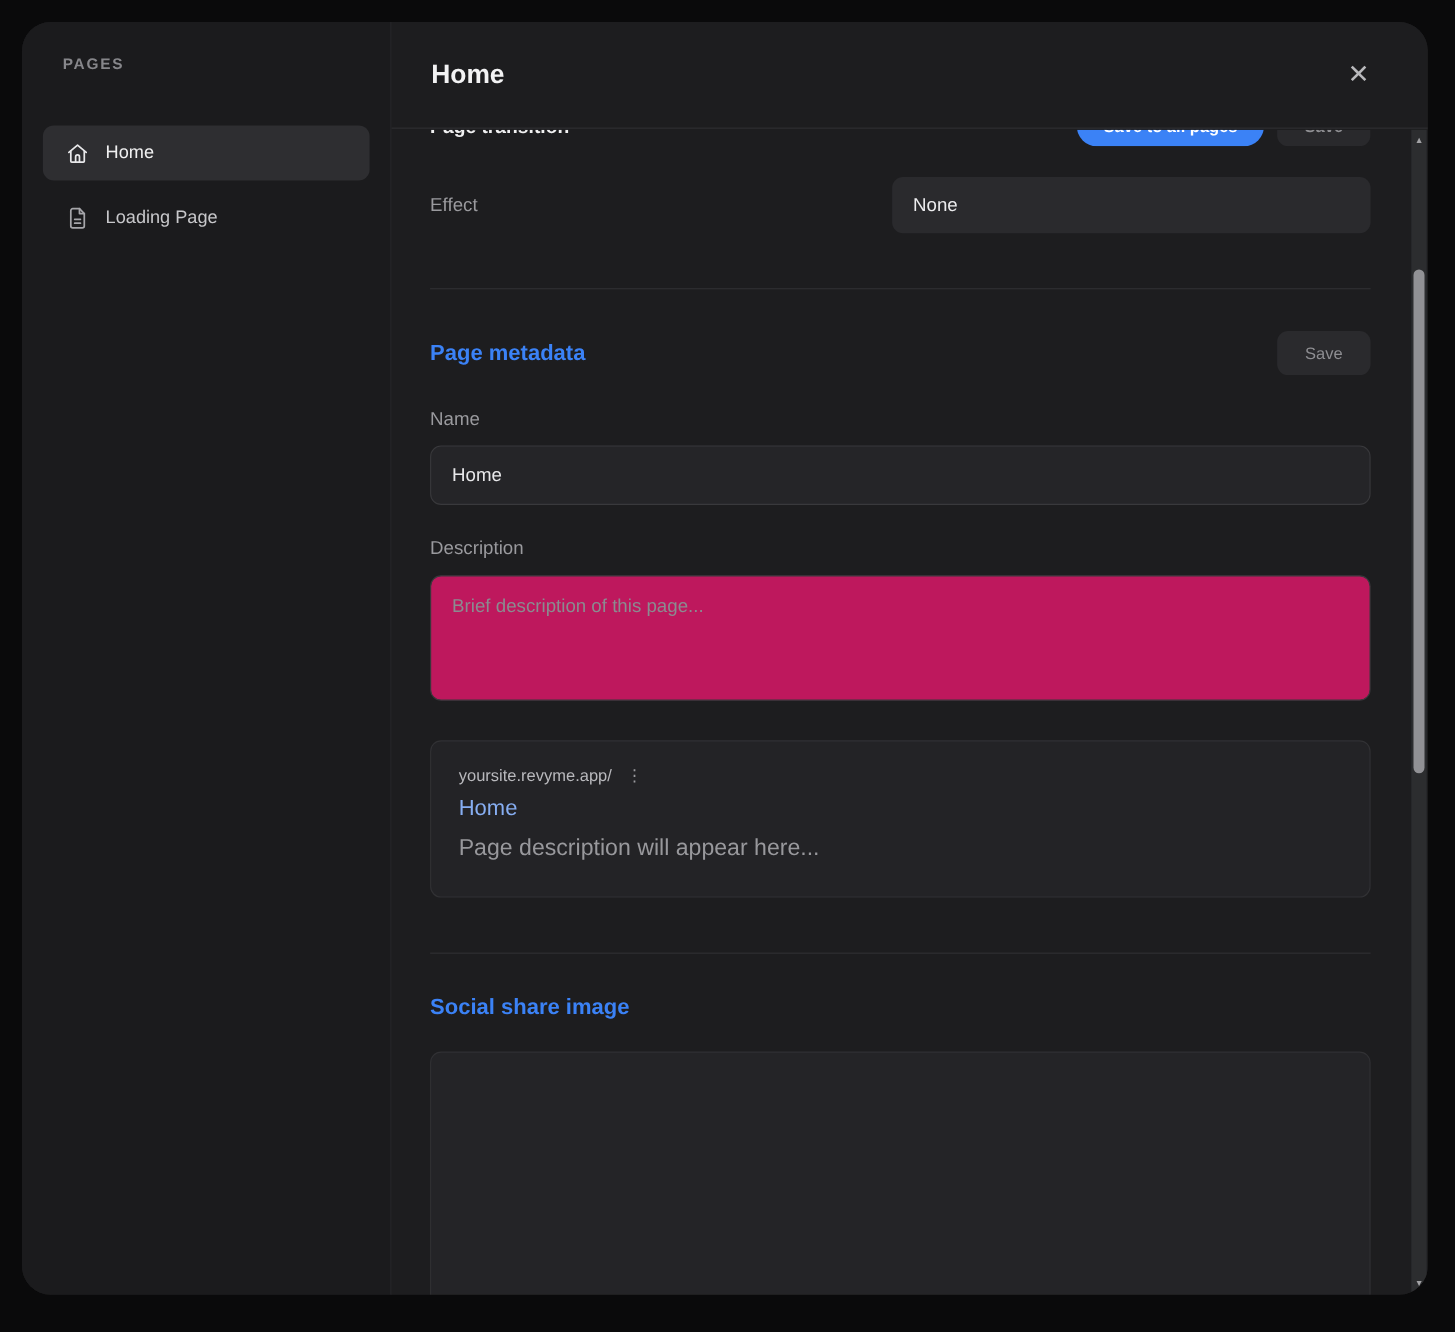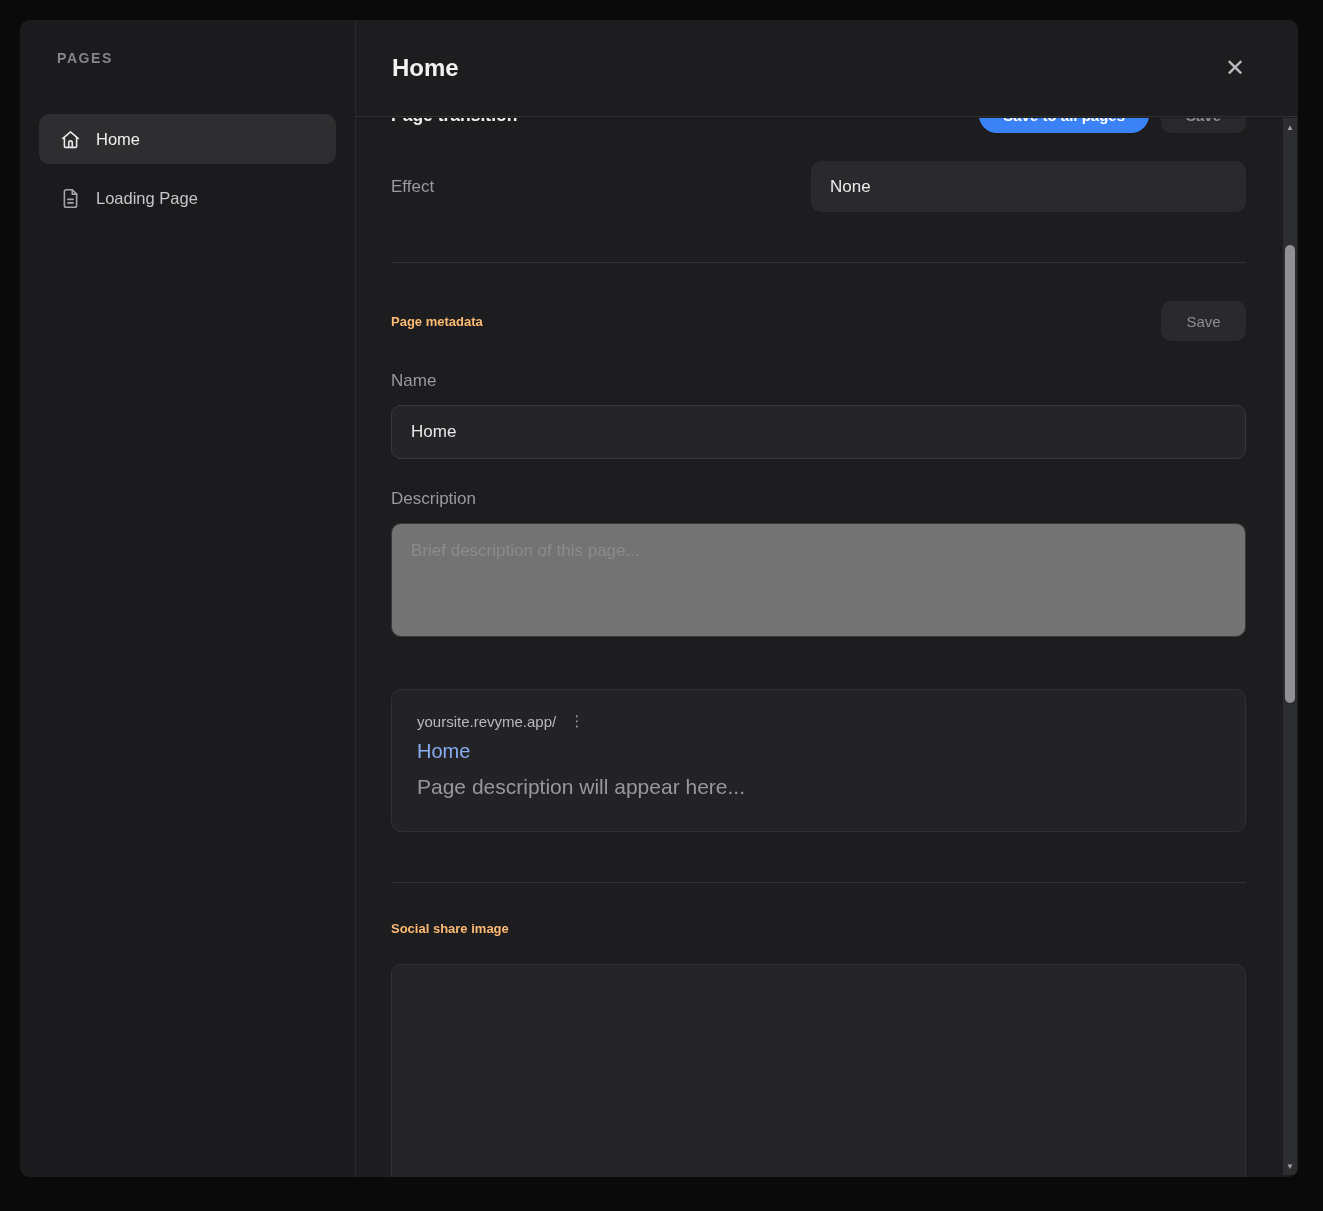--- a/index.html
+++ b/index.html
@@ -7,21 +7,21 @@
     width: 1323px; height: 1211px;
     background: #0a0a0b;
     font-family: "Liberation Sans", sans-serif;
     overflow: hidden;
     color: #e9e9ea;
   }
   .modal {
     position: absolute; left: 20px; top: 20px;
     width: 1278px; height: 1157px;
     background: #1d1d1f;
-    border-radius: 10px;
+    border-radius: 26px;
     display: flex;
     overflow: hidden;
     justify-content: space-between;
   }
   
   .sidebar {
     width: 336px; flex: 0 0 336px;
     background: #1b1b1d;
     border-right: 1px solid #2b2b2e;
     padding: 30px 19px 0 19px;
@@ -106,21 +106,21 @@
     display: flex; align-items: center;
     padding-left: 19px;
     font-size: 17px; color: #ececee;
     cursor: pointer;
   }
   .divider { margin-top: 50px; height: 1px; background: #313134; }
   .section-head-row {
     margin-top: 38px;
     display: flex; align-items: center; justify-content: space-between;
   }
-  .section-title { font-size: 13px; font-weight: 700; color: #fdba74; }
+  .section-title { font-size: 20px; font-weight: 700; color: #3b82f6; }
   .btn-save {
     height: 40px; width: 85px;
     border: none; border-radius: 10px;
     background: #2a2a2d;
     color: #8e8e92; font-size: 15px;
     font-family: "Liberation Sans", sans-serif;
     cursor: pointer;
   }
   .form-label { margin-top: 30px; font-size: 17px; color: #9a9a9e; }
   .text-input {
@@ -131,32 +131,32 @@
     border-radius: 10px;
     padding: 0 19px;
     font-size: 17px; color: #e8e8ea;
     font-family: "Liberation Sans", sans-serif;
     outline: none;
     display: block;
   }
   .text-area {
     margin-top: 14px;
     width: 100%; height: 114px;
-    background: #737373;
+    background: #be185d;
     border: 1px solid #39393c;
     border-radius: 10px;
     padding: 17px 19px;
     font-size: 17px; color: #e8e8ea;
     font-family: "Liberation Sans", sans-serif;
     outline: none; resize: none;
     display: block;
   }
   .text-area::placeholder, .text-input::placeholder { color: #8b8b90; }
   .preview-card {
-    margin-top: 52px;
+    margin-top: 36px;
     height: 143px;
     background: #232326;
     border: 1px solid #313134;
     border-radius: 10px;
     padding: 22px 25px;
   }
   .url-row { display: flex; align-items: center; gap: 13px; }
   .preview-url { font-size: 15px; color: #b9b9bd; }
   .kebab { font-size: 15px; color: #9a9a9e; cursor: pointer; letter-spacing: 0; }
   .preview-link {

